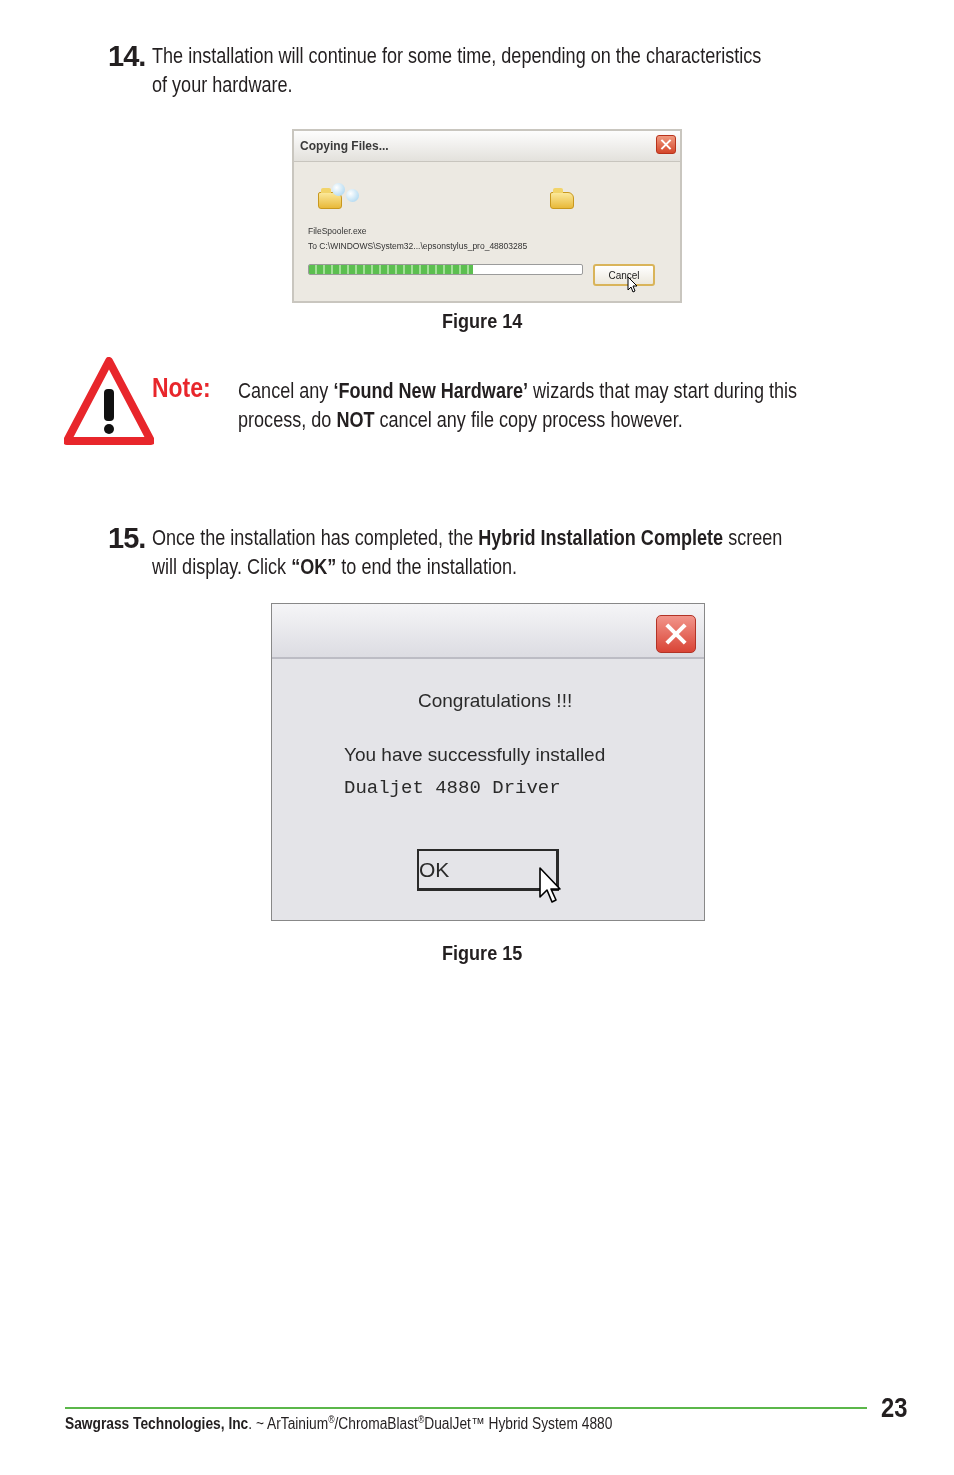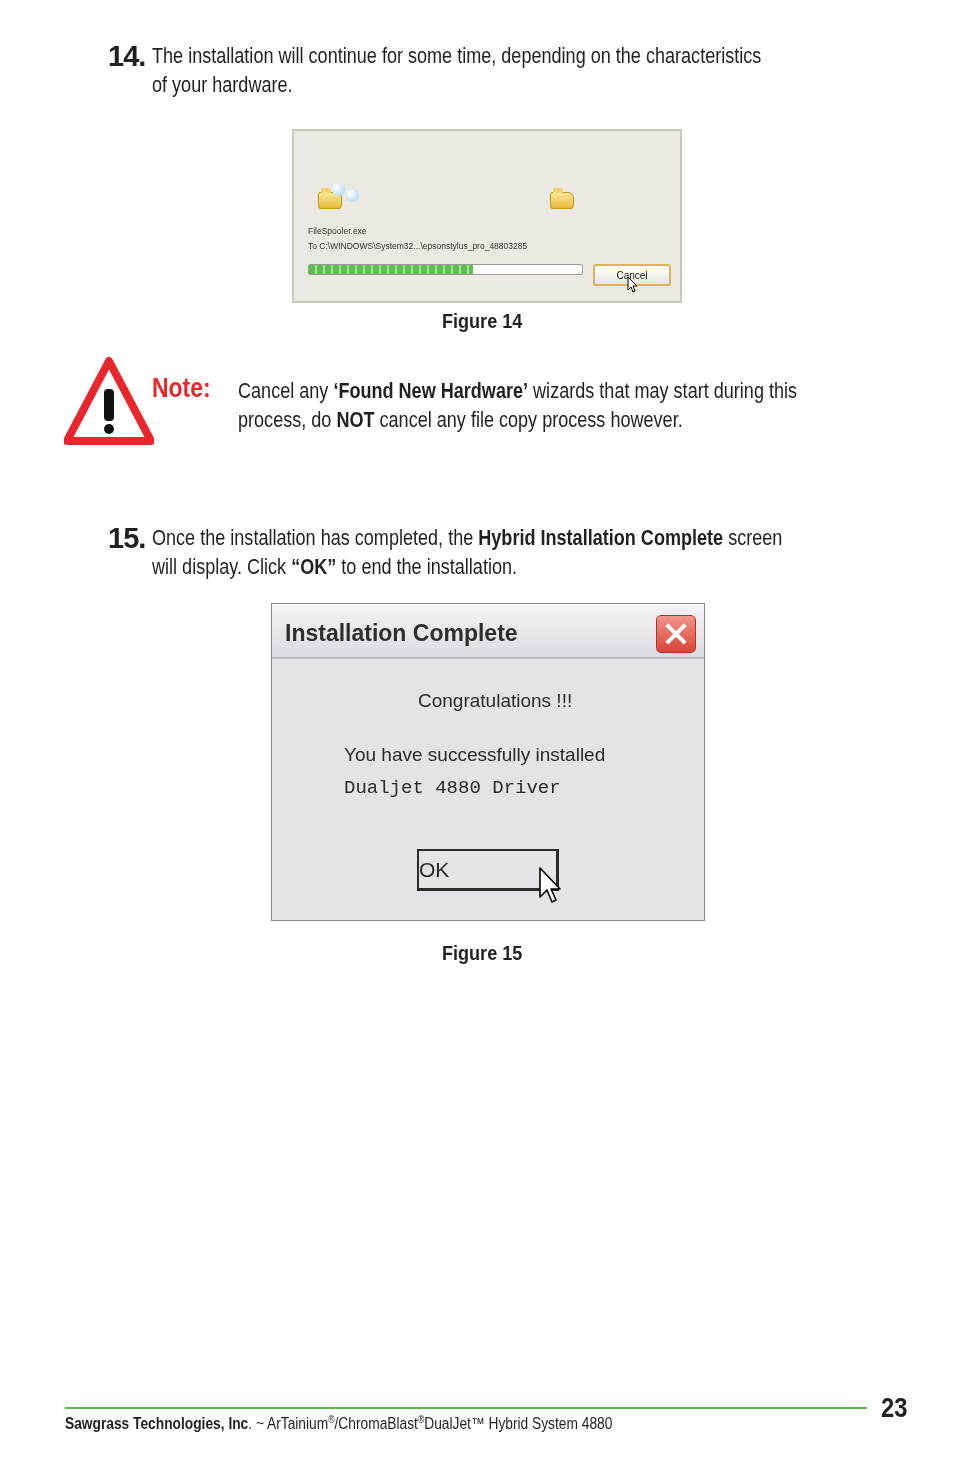--- a/index.html
+++ b/index.html
@@ -29,21 +29,21 @@
             border-radius: 2px 6px 3px 3px; border: 1px solid #c9981e; box-sizing: border-box; }
   .folder::before { content:""; position:absolute; left:2px; top:-5px; width:10px; height:5px; background:#f2d46a;
             border-radius:2px 2px 0 0; }
   .paper { position: absolute; width: 13px; height: 13px; border-radius: 50%;
            background: radial-gradient(circle at 35% 35%, #ffffff, #9ed0ee); }
   .dlg14 .line { position: absolute; left: 14px; font-size: 8.5px; color: #333; white-space: nowrap; }
   .pbar { position: absolute; left: 14px; top: 133px; width: 275px; height: 11px; background: #fff;
           border: 1px solid #9b9b9b; border-radius: 2px; box-sizing: border-box; overflow: hidden; }
   .pbar .fill { height: 100%; background: repeating-linear-gradient(90deg, #5cbf50 0 6px, #ffffff00 6px 8px);
                 background-color: #a3e098; }
-  .cancel14 { position: absolute; left: 299px; top: 133px; width: 78px; height: 22px; border: 2px solid #d9b45a;
+  .cancel14 { position: absolute; left: 299px; top: 133px; width: 62px; height: 22px; border: 2px solid #d9b45a;
               border-radius: 3px; background: linear-gradient(#fff, #ece8dd); font-size: 10px; color: #222;
               display:flex; align-items:center; justify-content:center; box-sizing: border-box; }
 
   
   .warn { position: absolute; left: 64px; top: 357px; width: 90px; height: 88px; }
   .note-label { position: absolute; left: 152px; top: 372px; color: #e8262b; font-weight: bold; font-size: 28px;
                 transform: scaleX(0.82); transform-origin: left top; }
   .note-text { position: absolute; left: 238px; top: 377px; font-size: 21.5px; line-height: 29px;
                transform: scaleX(0.84); transform-origin: left top; white-space: nowrap; }
 
@@ -78,20 +78,24 @@
 
 <div class="step" style="top:40px;">
   <div class="step-num">14.</div>
   <div class="step-text">
     <div>The installation will continue for some time, depending on the characteristics</div>
     <div>of your hardware.</div>
   </div>
 </div>
 
 <div class="dlg14">
+  <div class="title">
+    <span>Copying Files...</span>
+    <div class="close14"></div>
+  </div>
   <div class="folder" style="left:24px; top:61px;"></div>
   <div class="paper" style="left:38px; top:52px;"></div>
   <div class="paper" style="left:52px; top:58px;"></div>
   <div class="folder" style="left:256px; top:61px;"></div>
   <div class="line" style="top:95px;">FileSpooler.exe</div>
   <div class="line" style="top:110px;">To C:\WINDOWS\System32...\epsonstylus_pro_48803285</div>
   <div class="pbar">
     <div class="fill" style="width:60%;"></div>
   </div>
   <div class="cancel14">
@@ -117,21 +121,20 @@
 <div class="step" style="top:522px;">
   <div class="step-num">15.</div>
   <div class="step-text">
     <div><span>Once the installation has completed, the </span><b>Hybrid  Installation Complete</b><span> screen</span></div>
     <div><span>will display.  Click </span><b>“OK”</b><span> to end the installation.</span></div>
   </div>
 </div>
 
 <div class="dlg15">
   <div class="title">
-    <span>Installation Complete</span>
     <div class="close15"></div>
   </div>
   <div class="body-txt" style="left:126px; top:86px;margin-left:20px;">Congratulations !!!</div>
   <div class="body-txt" style="left:72px; top:140px;">You have successfully installed</div>
   <div class="body-txt" style="left:72px; top:173px;font-family:Liberation Mono, monospace;">Dualjet 4880 Driver</div>
   <div class="ok15">
     <span>OK</span>
   </div>
   <svg class="cursor" style="left:266px; top:262px;" width="26" height="40" viewBox="0 0 26 40">
     <path d="M2 2 L2 31 L9 24 L14 36 L18 34 L13 23 L22 23 Z" fill="#fff" stroke="#000" stroke-width="1.6" stroke-linejoin="round"></path>

